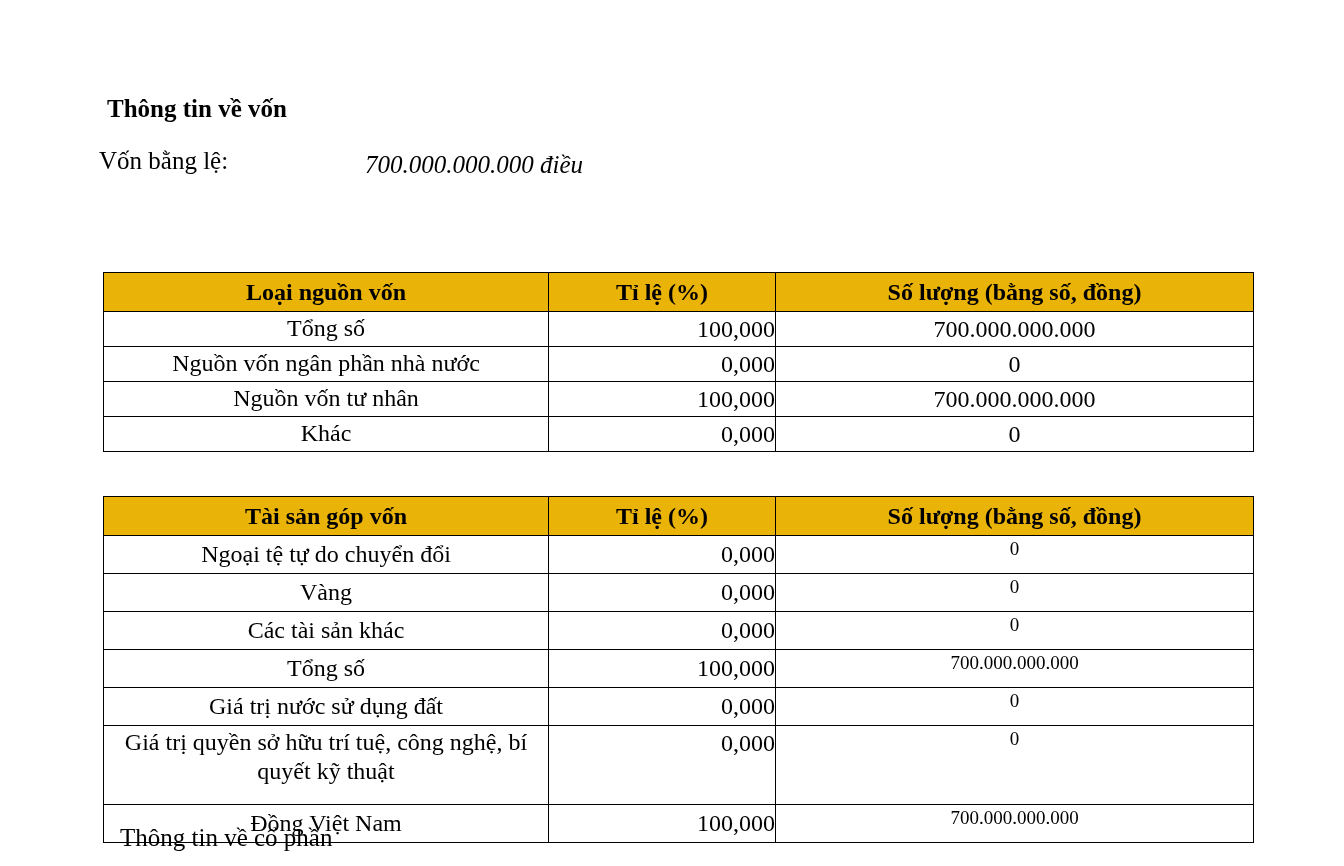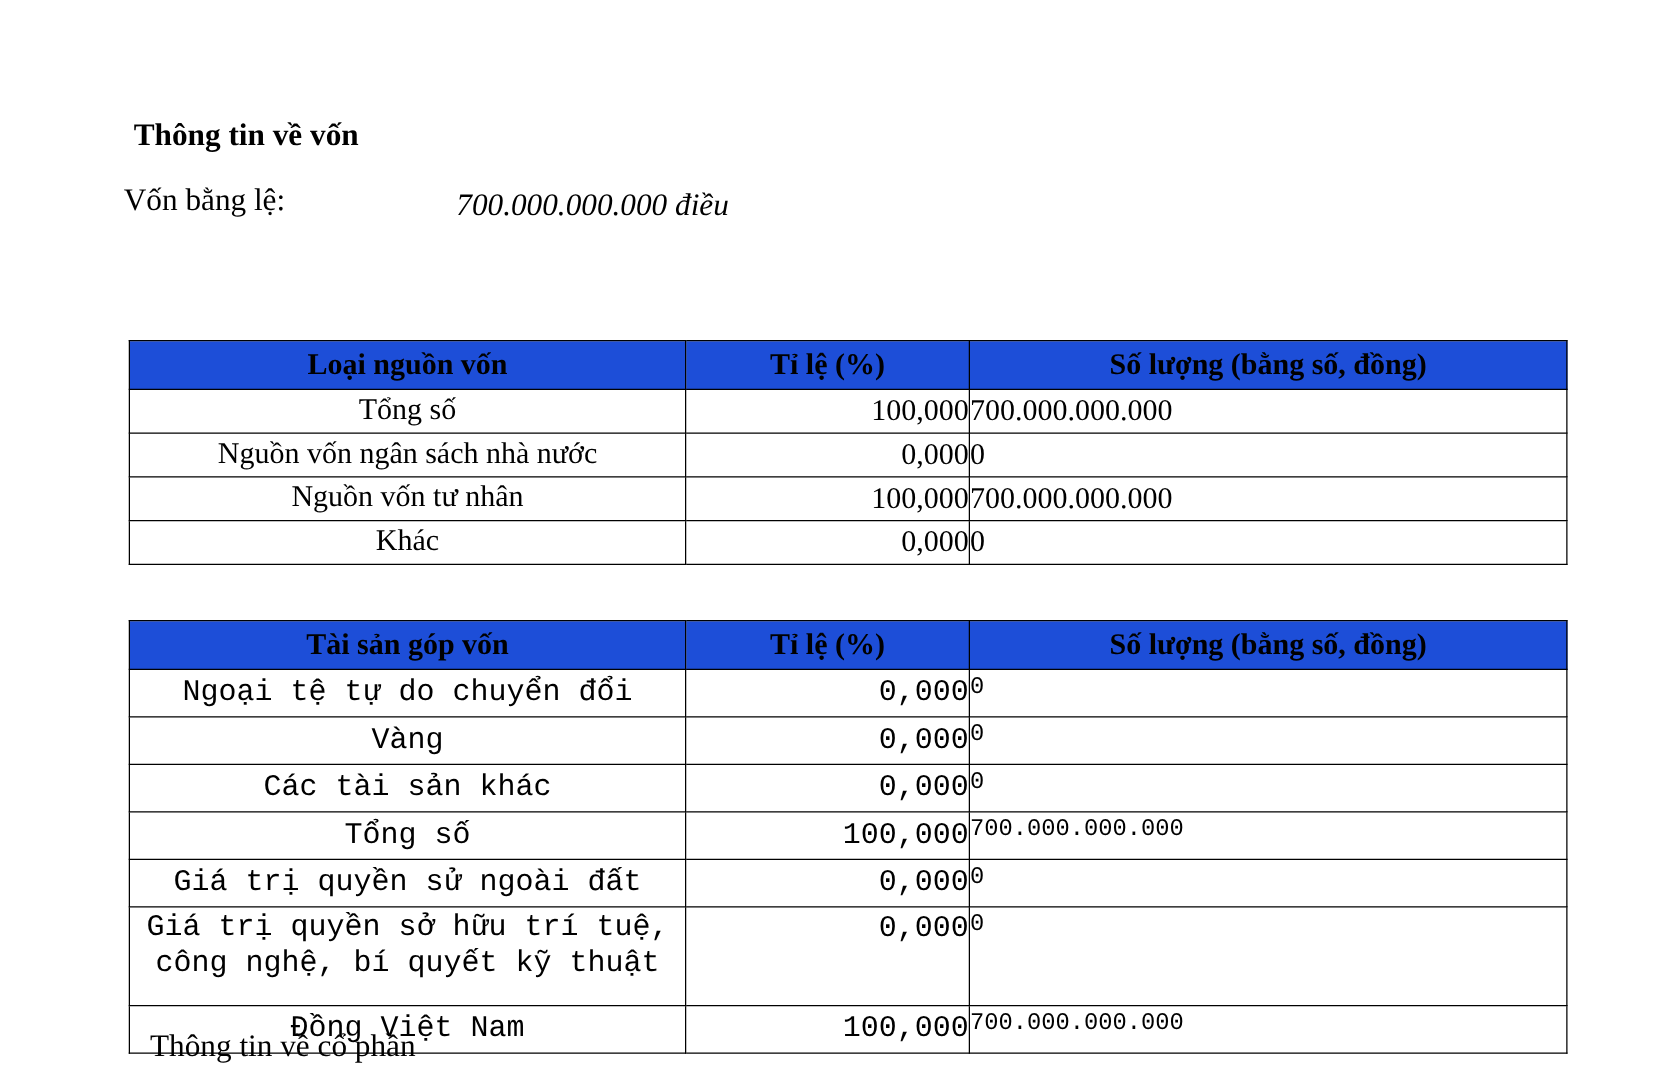--- a/index.html
+++ b/index.html
@@ -80,51 +80,51 @@
     border: 1.6px solid #000000;
     padding: 0;
     vertical-align: middle;
   }
 
   .tbl .c-name  { width: 445px; }
   .tbl .c-rate  { width: 227px; }
   .tbl .c-amt   { width: 478px; }
 
   .hdr th {
-    background: #1d4ed8;
+    background: #eab308;
     font-weight: bold;
     text-align: center;
     font-size: 24px;
     height: 38px;
     line-height: 38px;
     white-space: nowrap;
   }
 
   .cell-name {
     text-align: center;
     padding-left: 5px;
     line-height: 1.22;
   }
   .cell-rate {
     text-align: right;
     padding-right: 5px;
   }
   .cell-amt {
-    text-align: left;
+    text-align: center;
     padding-right: 6px;
   }
 
   
   #table-capital-sources { top: 272px; }
   #table-capital-sources td { height: 34px; }
   #table-capital-sources .cell-amt { font-size: 24px; }
 
   
   #table-capital-assets { top: 496px; }
-  #table-capital-assets td { height: 35px; font-family: Liberation Mono, monospace; }
+  #table-capital-assets td { height: 35px; }
   
   #table-capital-assets .cell-amt {
     font-size: 19px;
     vertical-align: top;
     padding-top: 2px;
   }
   #table-capital-assets tr.tall td { height: 74px; vertical-align: top; }
   #table-capital-assets tr.tall .cell-name { padding-top: 2px; }
   #table-capital-assets tr.tall .cell-rate { vertical-align: top; padding-top: 4px; }
 
@@ -164,21 +164,21 @@
         <th>Số lượng (bằng số, đồng)</th>
       </tr>
     </thead>
     <tbody>
       <tr>
         <td class="cell-name">Tổng số</td>
         <td class="cell-rate">100,000</td>
         <td class="cell-amt">700.000.000.000</td>
       </tr>
       <tr>
-        <td class="cell-name">Nguồn vốn ngân sách nhà nước</td>
+        <td class="cell-name">Nguồn vốn ngân phần nhà nước</td>
         <td class="cell-rate">0,000</td>
         <td class="cell-amt">0</td>
       </tr>
       <tr>
         <td class="cell-name">Nguồn vốn tư nhân</td>
         <td class="cell-rate">100,000</td>
         <td class="cell-amt">700.000.000.000</td>
       </tr>
       <tr>
         <td class="cell-name">Khác</td>
@@ -216,21 +216,21 @@
         <td class="cell-name">Các tài sản khác</td>
         <td class="cell-rate">0,000</td>
         <td class="cell-amt">0</td>
       </tr>
       <tr>
         <td class="cell-name">Tổng số</td>
         <td class="cell-rate">100,000</td>
         <td class="cell-amt">700.000.000.000</td>
       </tr>
       <tr>
-        <td class="cell-name">Giá trị quyền sử ngoài đất</td>
+        <td class="cell-name">Giá trị nước sử dụng đất</td>
         <td class="cell-rate">0,000</td>
         <td class="cell-amt">0</td>
       </tr>
       <tr class="tall">
         <td class="cell-name">Giá trị quyền sở hữu trí tuệ, công nghệ, bí quyết kỹ thuật</td>
         <td class="cell-rate">0,000</td>
         <td class="cell-amt">0</td>
       </tr>
       <tr>
         <td class="cell-name">Đồng Việt Nam</td>

